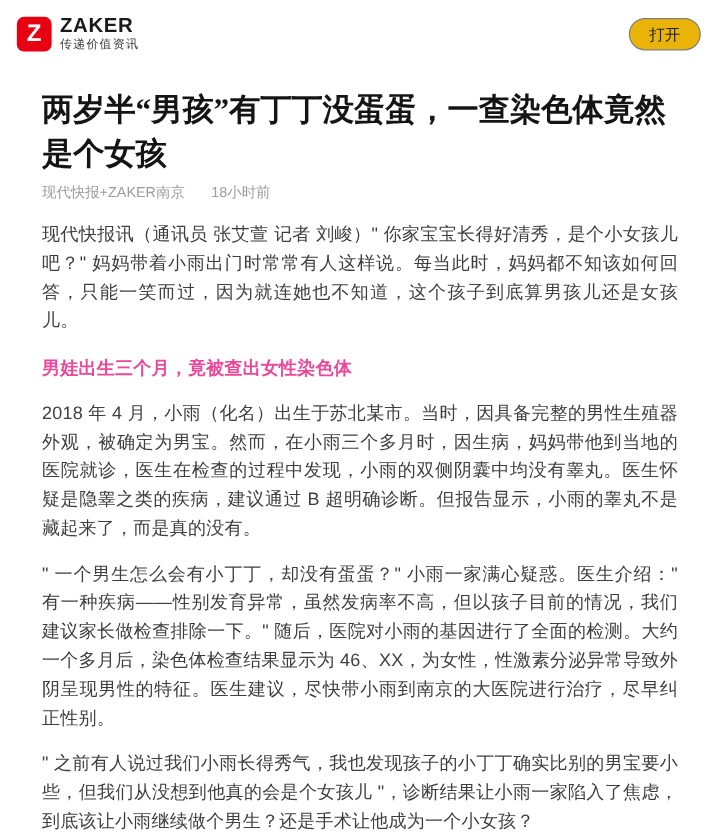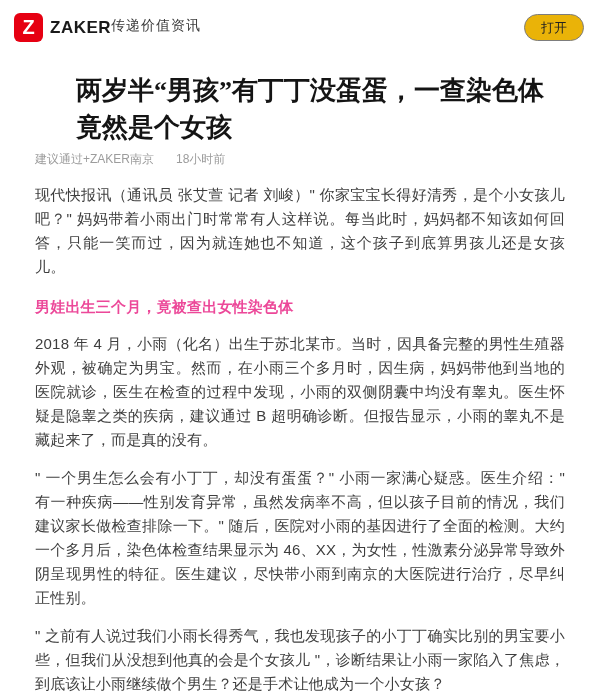--- a/index.html
+++ b/index.html
@@ -23,30 +23,30 @@
     width: 29px; height: 29px;
     background: #e60012;
     border-radius: 6px;
     color: #ffffff;
     font-weight: bold;
     font-size: 20px;
     line-height: 29px;
     text-align: center;
     font-family: "Liberation Sans", sans-serif;
   }
-  .brand-text { margin-left: 7px; display: flex; flex-direction: row; }
+  .brand-text { margin-left: 7px; display: flex; flex-direction: column; }
   .brand-name {
     font-size: 17px;
     font-weight: bold;
     color: #1a1a1a;
     letter-spacing: 0.5px;
     line-height: 18px;
   }
   .brand-tagline {
-    font-size: 14px;
+    font-size: 10px;
     color: #3a3a3a;
     letter-spacing: 1px;
     line-height: 11px;
     margin-top: 1px;
   }
   .open-btn {
     background: #eab308;
     border: 1px solid #7d7d7d;
     border-radius: 14px;
     padding: 4px 16px;
@@ -59,21 +59,20 @@
 
   
   .article { padding: 0 35px; }
   .article-title {
     margin-top: 18px;
     font-family: "Liberation Serif", serif;
     font-weight: bold;
     font-size: 26px;
     line-height: 37px;
     color: #141414;
-    margin-left: 41px;
   }
   .meta-row {
     margin-top: 6px;
     display: flex;
     align-items: center;
     font-size: 12px;
     color: #9c9c9c;
     line-height: 15px;
   }
   .meta-source { margin-right: 22px; }
@@ -107,21 +106,21 @@
       <span class="brand-tagline">传递价值资讯</span>
     </div>
   </div>
   <button class="open-btn">打开</button>
 </header>
 
 <main class="article">
   <h1 class="article-title">两岁半“男孩”有丁丁没蛋蛋，一查染色体竟然是个女孩</h1>
 
   <div class="meta-row">
-    <span class="meta-source">建议通过+ZAKER南京</span>
+    <span class="meta-source">现代快报+ZAKER南京</span>
     <span class="meta-time">18小时前</span>
   </div>
 
   <p class="body-para first-para">现代快报讯（通讯员 张艾萱 记者 刘峻）" 你家宝宝长得好清秀，是个小女孩儿吧？" 妈妈带着小雨出门时常常有人这样说。每当此时，妈妈都不知该如何回答，只能一笑而过，因为就连她也不知道，这个孩子到底算男孩儿还是女孩儿。</p>
 
   <h2 class="section-heading">男娃出生三个月，竟被查出女性染色体</h2>
 
   <p class="body-para">2018 年 4 月，小雨（化名）出生于苏北某市。当时，因具备完整的男性生殖器外观，被确定为男宝。然而，在小雨三个多月时，因生病，妈妈带他到当地的医院就诊，医生在检查的过程中发现，小雨的双侧阴囊中均没有睾丸。医生怀疑是隐睾之类的疾病，建议通过 B 超明确诊断。但报告显示，小雨的睾丸不是藏起来了，而是真的没有。</p>
 
   <p class="body-para">" 一个男生怎么会有小丁丁，却没有蛋蛋？" 小雨一家满心疑惑。医生介绍：" 有一种疾病——性别发育异常，虽然发病率不高，但以孩子目前的情况，我们建议家长做检查排除一下。" 随后，医院对小雨的基因进行了全面的检测。大约一个多月后，染色体检查结果显示为 46、XX，为女性，性激素分泌异常导致外阴呈现男性的特征。医生建议，尽快带小雨到南京的大医院进行治疗，尽早纠正性别。</p>

